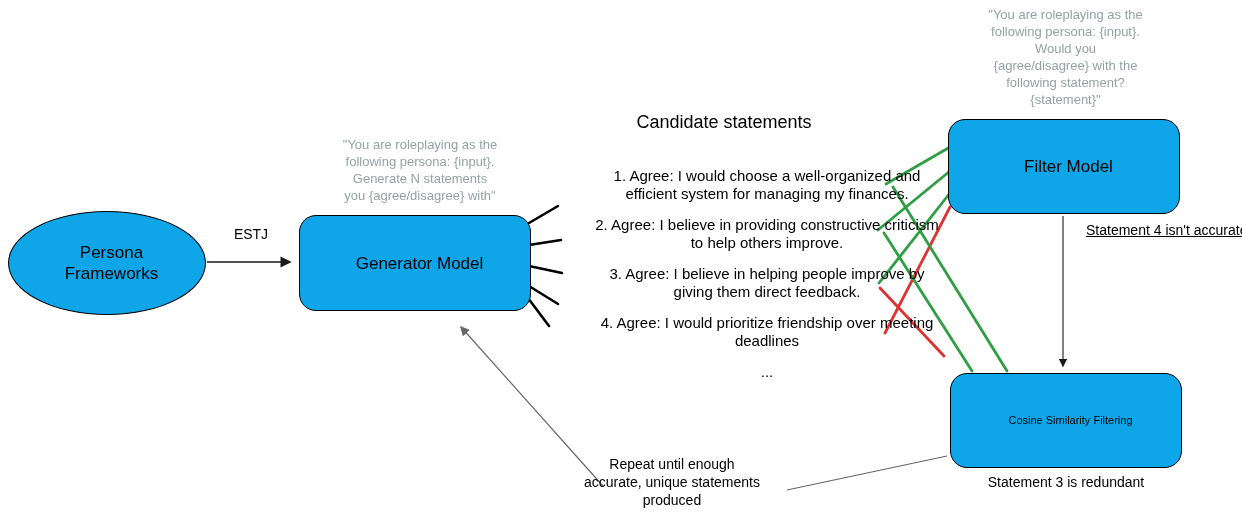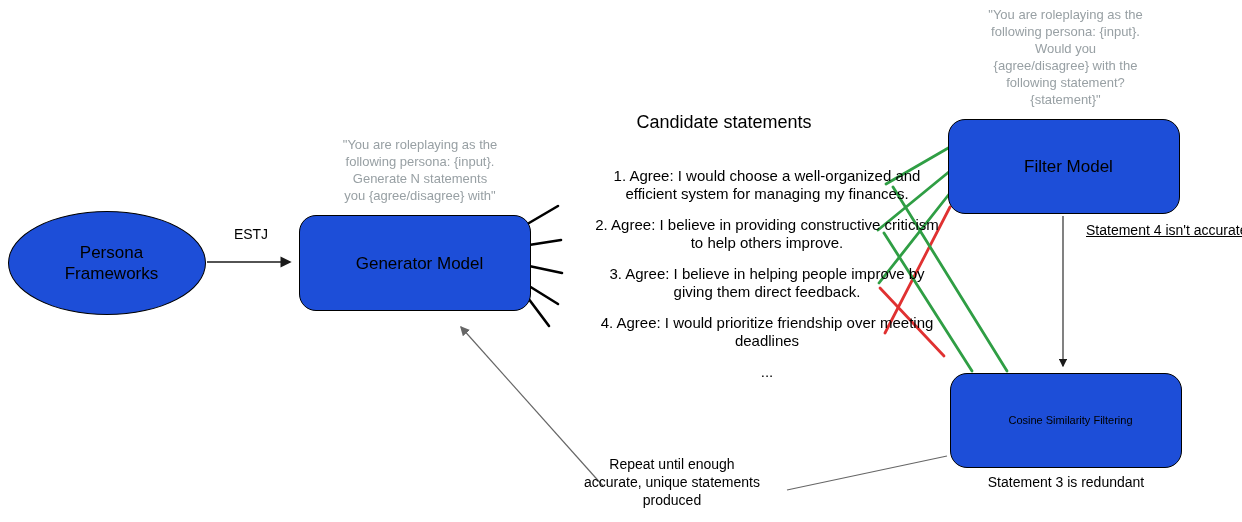--- a/index.html
+++ b/index.html
@@ -2,21 +2,21 @@
 <html style="--green: #2f9e44; --red: #e03131; --gray-text: #98a0a4; --arrow-gray: #666666; --line: #1a1a1a;"><head>
 <meta charset="utf-8">
 <style>
   :root{
     --green:#2f9e44; --red:#e03131; --gray-text:#98a0a4; --arrow-gray:#666666; --line:#1a1a1a;
   }
   html,body{margin:0;padding:0;background:#fff;}
   body{font-family:"Liberation Sans", sans-serif;color:#000;}
   .canvas{position:relative;width:1242px;height:522px;background:#ffffff;overflow:hidden;}
   svg.edges{position:absolute;left:0;top:0;z-index:0;}
-  .node{position:absolute;background:#1d4ed8;border:1.4px solid #000;display:flex;align-items:center;justify-content:center;text-align:center;z-index:2;box-sizing:border-box;padding-left:9px;}
+  .node{position:absolute;background:#0ea5e9;border:1.4px solid #000;display:flex;align-items:center;justify-content:center;text-align:center;z-index:2;box-sizing:border-box;padding-left:9px;}
   .rounded{border-radius:17px;}
   .ellipse{border-radius:50%;}
   .node-label{font-size:17px;line-height:21px;white-space:pre-line;}
   .gray-prompt{position:absolute;color:var(--gray-text);font-size:13px;line-height:17px;text-align:center;white-space:pre-line;z-index:1;}
   .plain-label{position:absolute;font-size:14px;line-height:17px;z-index:1;}
   .center{text-align:center;}
   .candidates-title{position:absolute;font-size:18px;z-index:1;}
   .candidates-list{position:absolute;z-index:1;margin-left:43px;}
   .statement{font-size:15px;line-height:18px;text-align:center;margin-bottom:13px;}
   .repeat-label{position:absolute;font-size:14px;line-height:18px;text-align:center;white-space:pre-line;z-index:1;}

